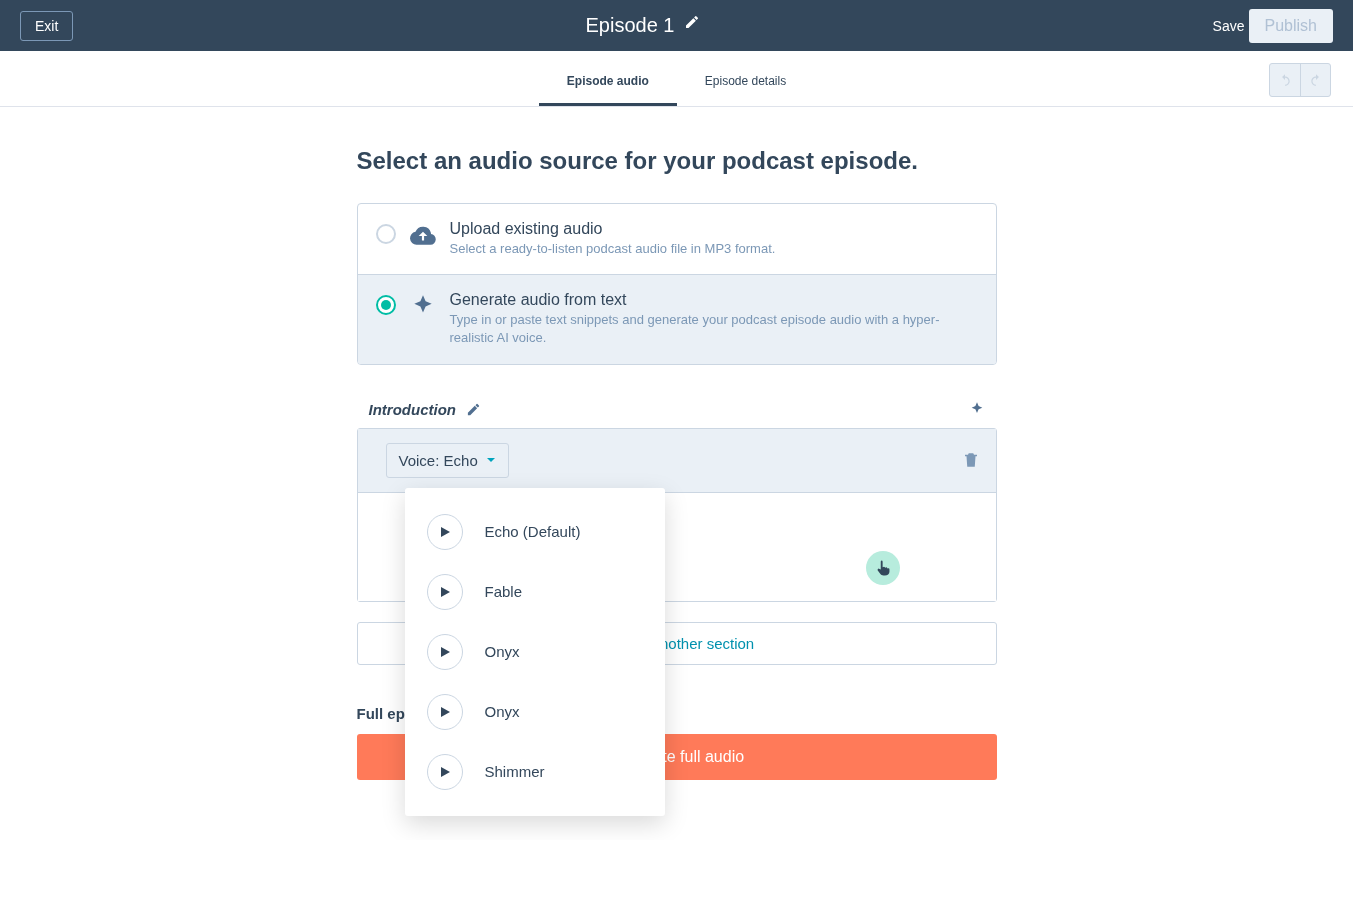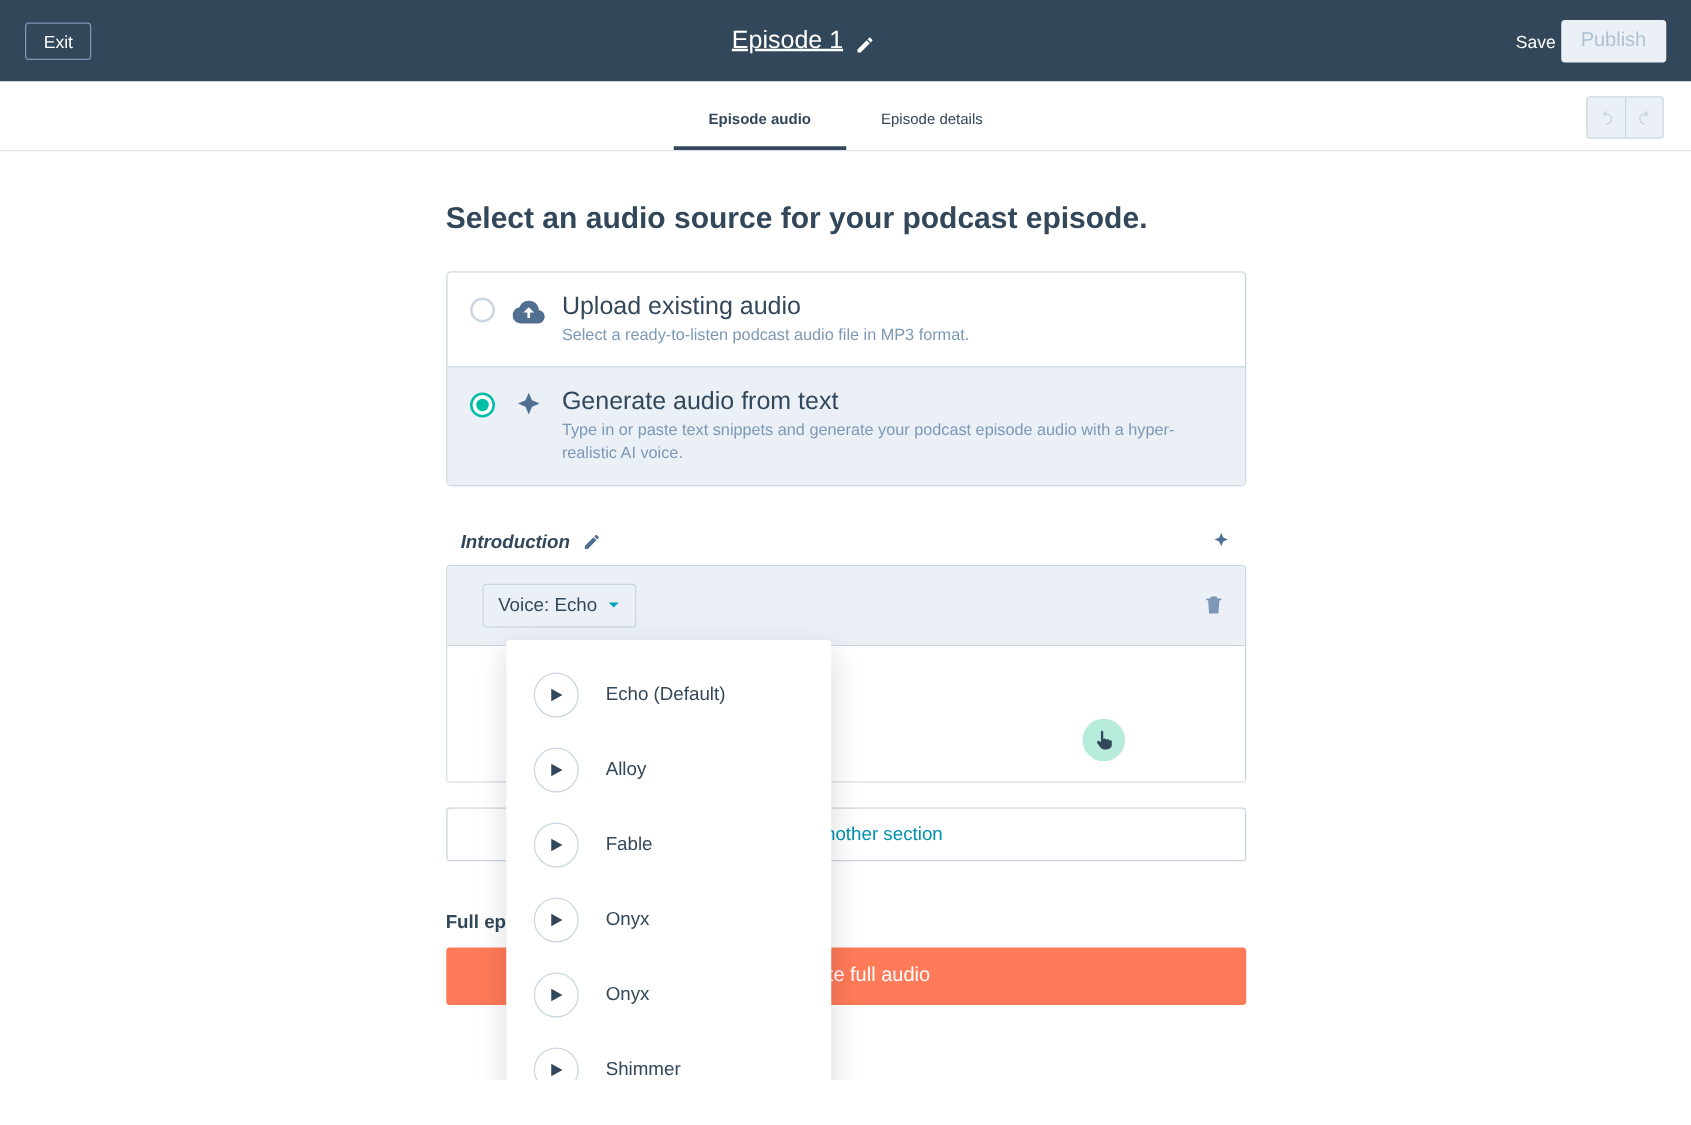--- a/index.html
+++ b/index.html
@@ -1,25 +1,25 @@
 <!DOCTYPE html>
 <html><head>
 <meta charset="utf-8">
 <style>
   * { box-sizing: border-box; }
   html, body { margin:0; padding:0; font-family: "Helvetica Neue", Arial, sans-serif; background:#fff; color:#33475b; }
   .topbar {
-    background:#33475b; height:65px; display:flex; align-items:center;
+    background:#33475b; height:51px; display:flex; align-items:center;
     justify-content:space-between; padding:0 20px; color:#fff;
   }
   .exit-btn {
     border:1px solid #7c98b6; background:transparent; color:#fff;
     padding:6px 14px; font-size:14px; border-radius:3px; cursor:pointer;
   }
-  .title-wrap { display:flex; align-items:flex-end; gap:10px; font-size:20px;text-decoration:underline; }
+  .title-wrap { display:flex; align-items:flex-start; gap:10px; font-size:20px; }
   .pencil-icon { width:16px; height:16px; fill:#fff; cursor:pointer; }
   .topbar-right { display:flex; align-items:center; gap:4px; }
   .save-link { color:#fff; font-size:14px; cursor:pointer; }
   .publish-btn {
     background:#eaf0f6; color:#b0c1d4; border:none; border-radius:3px;
     padding:8px 16px; font-size:16px; cursor:default;
   }
   .secondbar {
     border-bottom:1px solid #dfe3eb; height:56px; display:flex;
     align-items:flex-end; justify-content:center; position:relative;
@@ -51,21 +51,21 @@
   .radio {
     width:20px; height:20px; border:2px solid #cbd6e2; border-radius:50%;
     flex:0 0 20px; margin-top:4px; position:relative; background:#fff;
   }
   .radio.on { border-color:#00bda5; }
   .radio.on::after {
     content:""; position:absolute; inset:3px; background:#00bda5; border-radius:50%;
   }
   .opt-icon { width:26px; height:26px; fill:#516f90; flex:0 0 26px; margin-top:2px; }
   .opt-texts { flex:1; }
-  .opt-title { font-size:20px; color:#33475b; margin-bottom:2px; }
+  .opt-title { font-size:16px; color:#33475b; margin-bottom:2px; }
   .opt-desc  { font-size:13px; color:#7c98b6; line-height:1.4; }
 
   .section-label {
     display:flex; align-items:center; gap:10px; margin:36px 12px 10px;
     font-weight:700; font-size:15px;font-style:italic;
   }
   .section-label .spacer { flex:1; }
   .sparkle-sm { width:16px; height:16px; fill:#516f90; }
   .pencil-sm { width:15px; height:15px; fill:#516f90; cursor:pointer; }
 
@@ -206,28 +206,20 @@
                 </svg>
               </span>
             <span class="dd-label">Echo (Default)</span>
           </div>
           <div class="dd-item">
             <span class="play-circle">
                 <svg viewBox="0 0 12 12">
                   <path d="M2 1l9 5-9 5z"></path>
                 </svg>
               </span>
-            <span class="dd-label">Alloy</span>
-          </div>
-          <div class="dd-item">
-            <span class="play-circle">
-                <svg viewBox="0 0 12 12">
-                  <path d="M2 1l9 5-9 5z"></path>
-                </svg>
-              </span>
             <span class="dd-label">Fable</span>
           </div>
           <div class="dd-item">
             <span class="play-circle">
                 <svg viewBox="0 0 12 12">
                   <path d="M2 1l9 5-9 5z"></path>
                 </svg>
               </span>
             <span class="dd-label">Onyx</span>
           </div>

